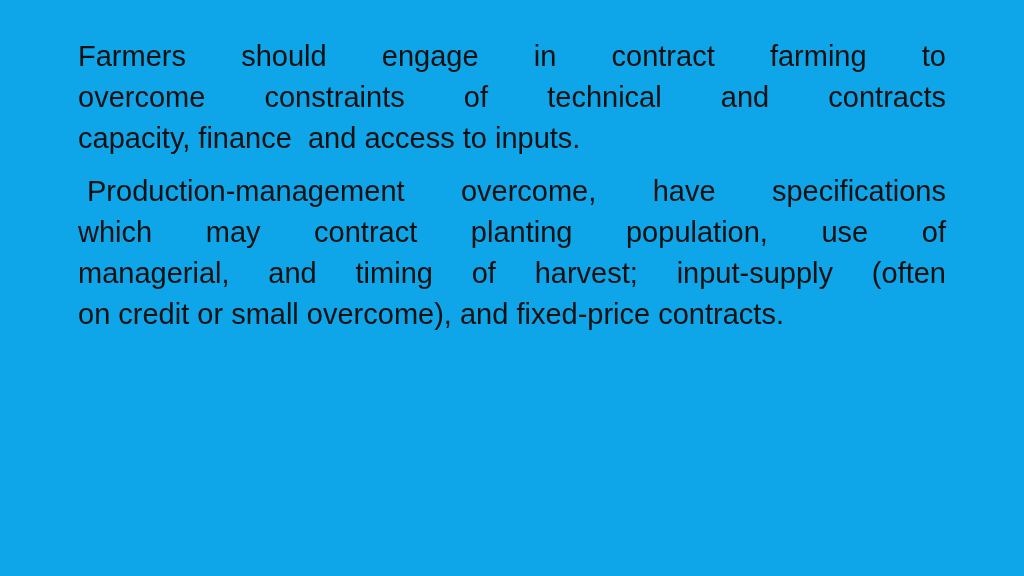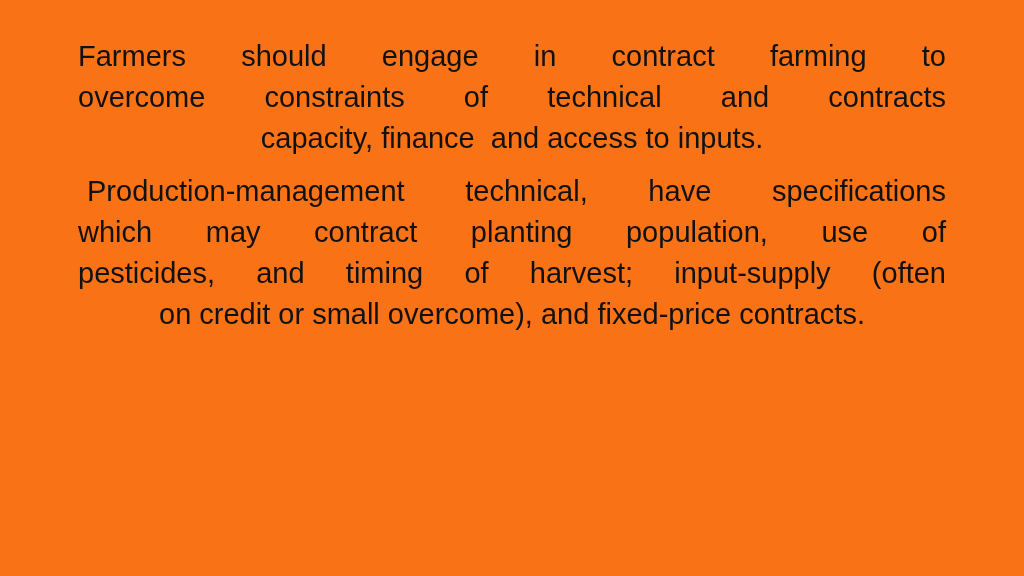--- a/index.html
+++ b/index.html
@@ -11,50 +11,50 @@
     height: 576px;
     background: #ffffff;
     overflow: hidden;
     font-family: "Liberation Sans", sans-serif;
   }
   .slide {
     box-sizing: border-box;
     width: 1024px;
     height: 576px;
     padding: 36px 78px 0 78px;
-    background: #f97316;
+    background: #0ea5e9;
   }
   .paragraph {
     margin: 0 0 12px 0;
   }
   .line {
     font-size: 29px;
     line-height: 41px;
     color: #111111;
     letter-spacing: 0px;
   }
   .line.justify {
     text-align: justify;
     text-align-last: justify;
   }
   .line.last {
-    text-align: center;
+    text-align: left;
   }
   .line.indent-first {
     text-indent: 9px;
   }
 </style>
 </head>
 <body>
 
 <div class="slide">
   <div class="paragraph">
     <div class="line justify">Farmers should engage in contract farming to</div>
     <div class="line justify">overcome constraints of technical and contracts</div>
     <div class="line last">capacity, finance&nbsp; and access to inputs.</div>
   </div>
   <div class="paragraph">
-    <div class="line justify indent-first">Production-management technical, have specifications</div>
+    <div class="line justify indent-first">Production-management overcome, have specifications</div>
     <div class="line justify">which may contract planting population, use of</div>
-    <div class="line justify">pesticides, and timing of harvest; input-supply (often</div>
+    <div class="line justify">managerial, and timing of harvest; input-supply (often</div>
     <div class="line last">on credit or small overcome), and fixed-price contracts.</div>
   </div>
 </div>
 
 </body></html>

